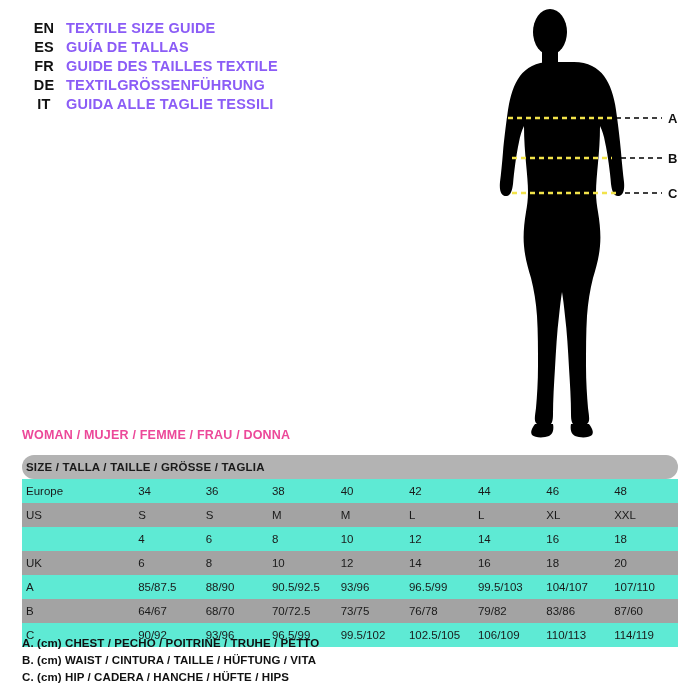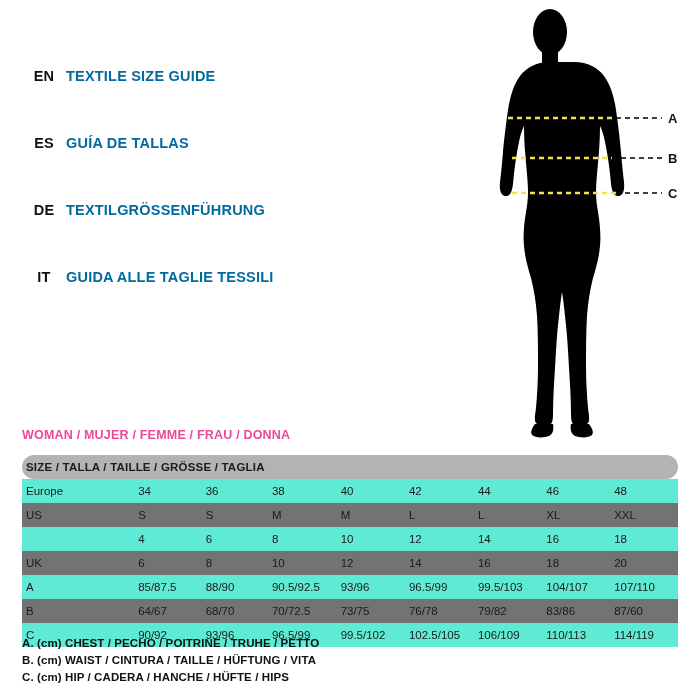--- a/index.html
+++ b/index.html
@@ -34,23 +34,22 @@
     flex: 0 0 44px;
     font-size: 14.5px;
     font-weight: bold;
     letter-spacing: 0.2px;
     color: #111;
   }
   .title-text {
     font-size: 14.5px;
     font-weight: bold;
     letter-spacing: 0.2px;
-    color: #0369a1;
+    color: #8b5cf6;
     white-space: nowrap;
-    margin-top: 48px;
   }
 
   
   .figure {
     position: absolute;
     right: 0px;
     top: 0px;
     width: 260px;
     height: 440px;
   }
@@ -109,21 +108,21 @@
   tr.header-row td {
     font-weight: bold;
     font-size: 11.5px;
     letter-spacing: 0.2px;
     border-radius: 12px;
   }
   tr.shade td {
     background: #5eead4;
   }
   tr.plain td {
-    background: #737373;
+    background: #a3a3a3;
   }
   td.col-label {
     width: 118px;
   }
   td.cell {
     width: 67px;
   }
 
   
   .footnotes {
@@ -144,20 +143,24 @@
 <body>
 
 <div class="titles">
   <div class="title-row">
     <span class="title-lang">EN</span>
     <span class="title-text">TEXTILE SIZE GUIDE</span>
   </div>
   <div class="title-row">
     <span class="title-lang">ES</span>
     <span class="title-text">GUÍA DE TALLAS</span>
+  </div>
+  <div class="title-row">
+    <span class="title-lang">FR</span>
+    <span class="title-text">GUIDE DES TAILLES TEXTILE</span>
   </div>
   <div class="title-row">
     <span class="title-lang">DE</span>
     <span class="title-text">TEXTILGRÖSSENFÜHRUNG</span>
   </div>
   <div class="title-row">
     <span class="title-lang">IT</span>
     <span class="title-text">GUIDA ALLE TAGLIE TESSILI</span>
   </div>
 </div>

